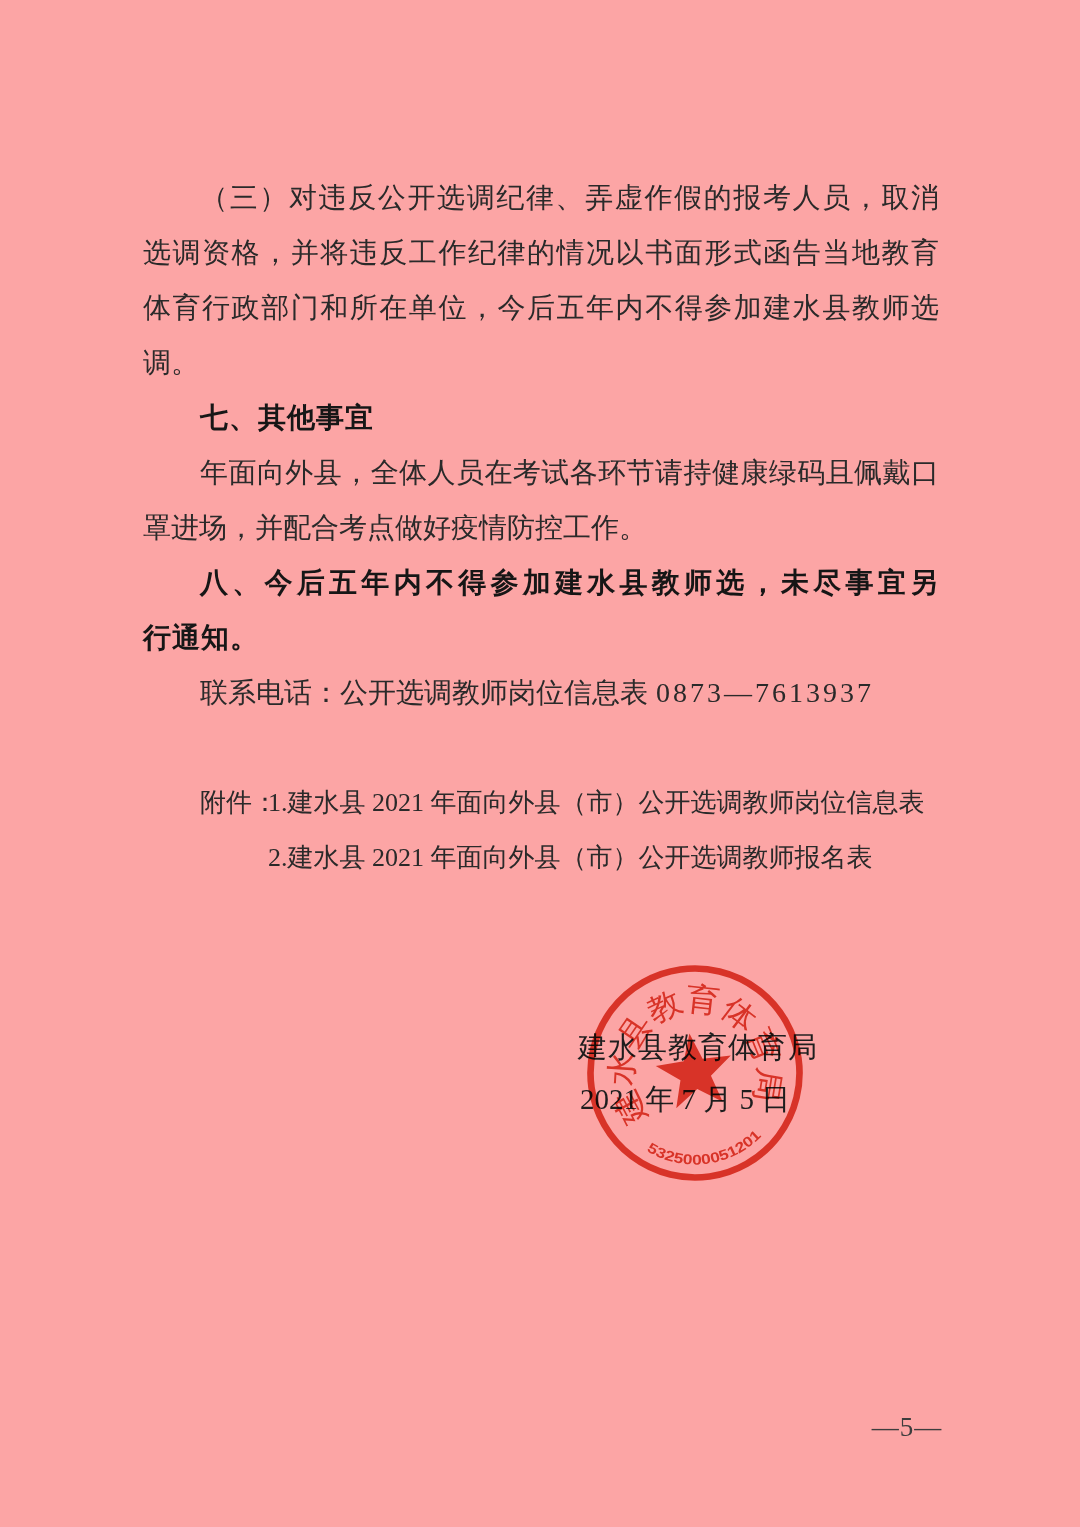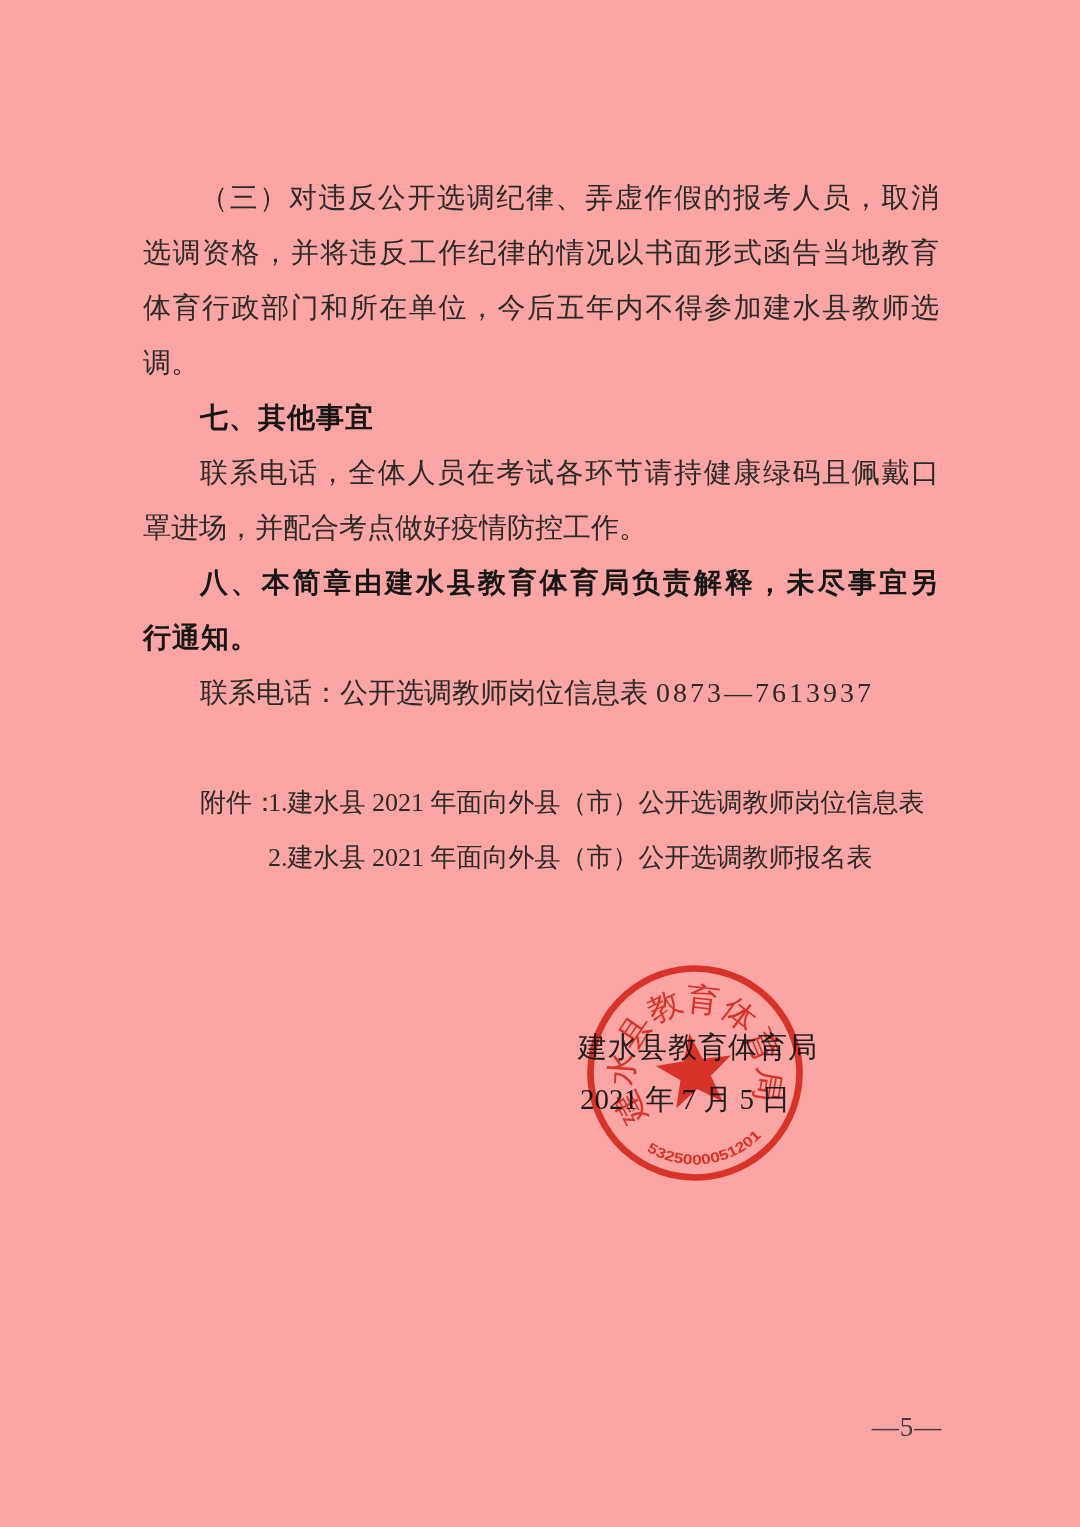--- a/index.html
+++ b/index.html
@@ -67,26 +67,26 @@
     <div>
       <div class="line just ind">（三）对违反公开选调纪律、弄虚作假的报考人员，取消</div>
       <div class="line just">选调资格，并将违反工作纪律的情况以书面形式函告当地教育</div>
       <div class="line just">体育行政部门和所在单位，今后五年内不得参加建水县教师选</div>
       <div class="line">调。</div>
     </div>
 
     <div class="line ind bold-sans">七、其他事宜</div>
 
     <div>
-      <div class="line just ind">联系电话，全体人员在考试各环节请持健康绿码且佩戴口</div>
+      <div class="line just ind">年面向外县，全体人员在考试各环节请持健康绿码且佩戴口</div>
       <div class="line">罩进场，并配合考点做好疫情防控工作。</div>
     </div>
 
     <div>
-      <div class="line just ind bold-sans">八、本简章由建水县教育体育局负责解释，未尽事宜另</div>
+      <div class="line just ind bold-sans">八、今后五年内不得参加建水县教师选，未尽事宜另</div>
       <div class="line bold-sans">行通知。</div>
     </div>
 
     <div class="line ind">
       <span>联系电话：公开选调教师岗位信息表</span><span class="contact-phone">0873—7613937</span>
     </div>
 
     <div class="spacer"></div>
 
     <div class="attachments">

